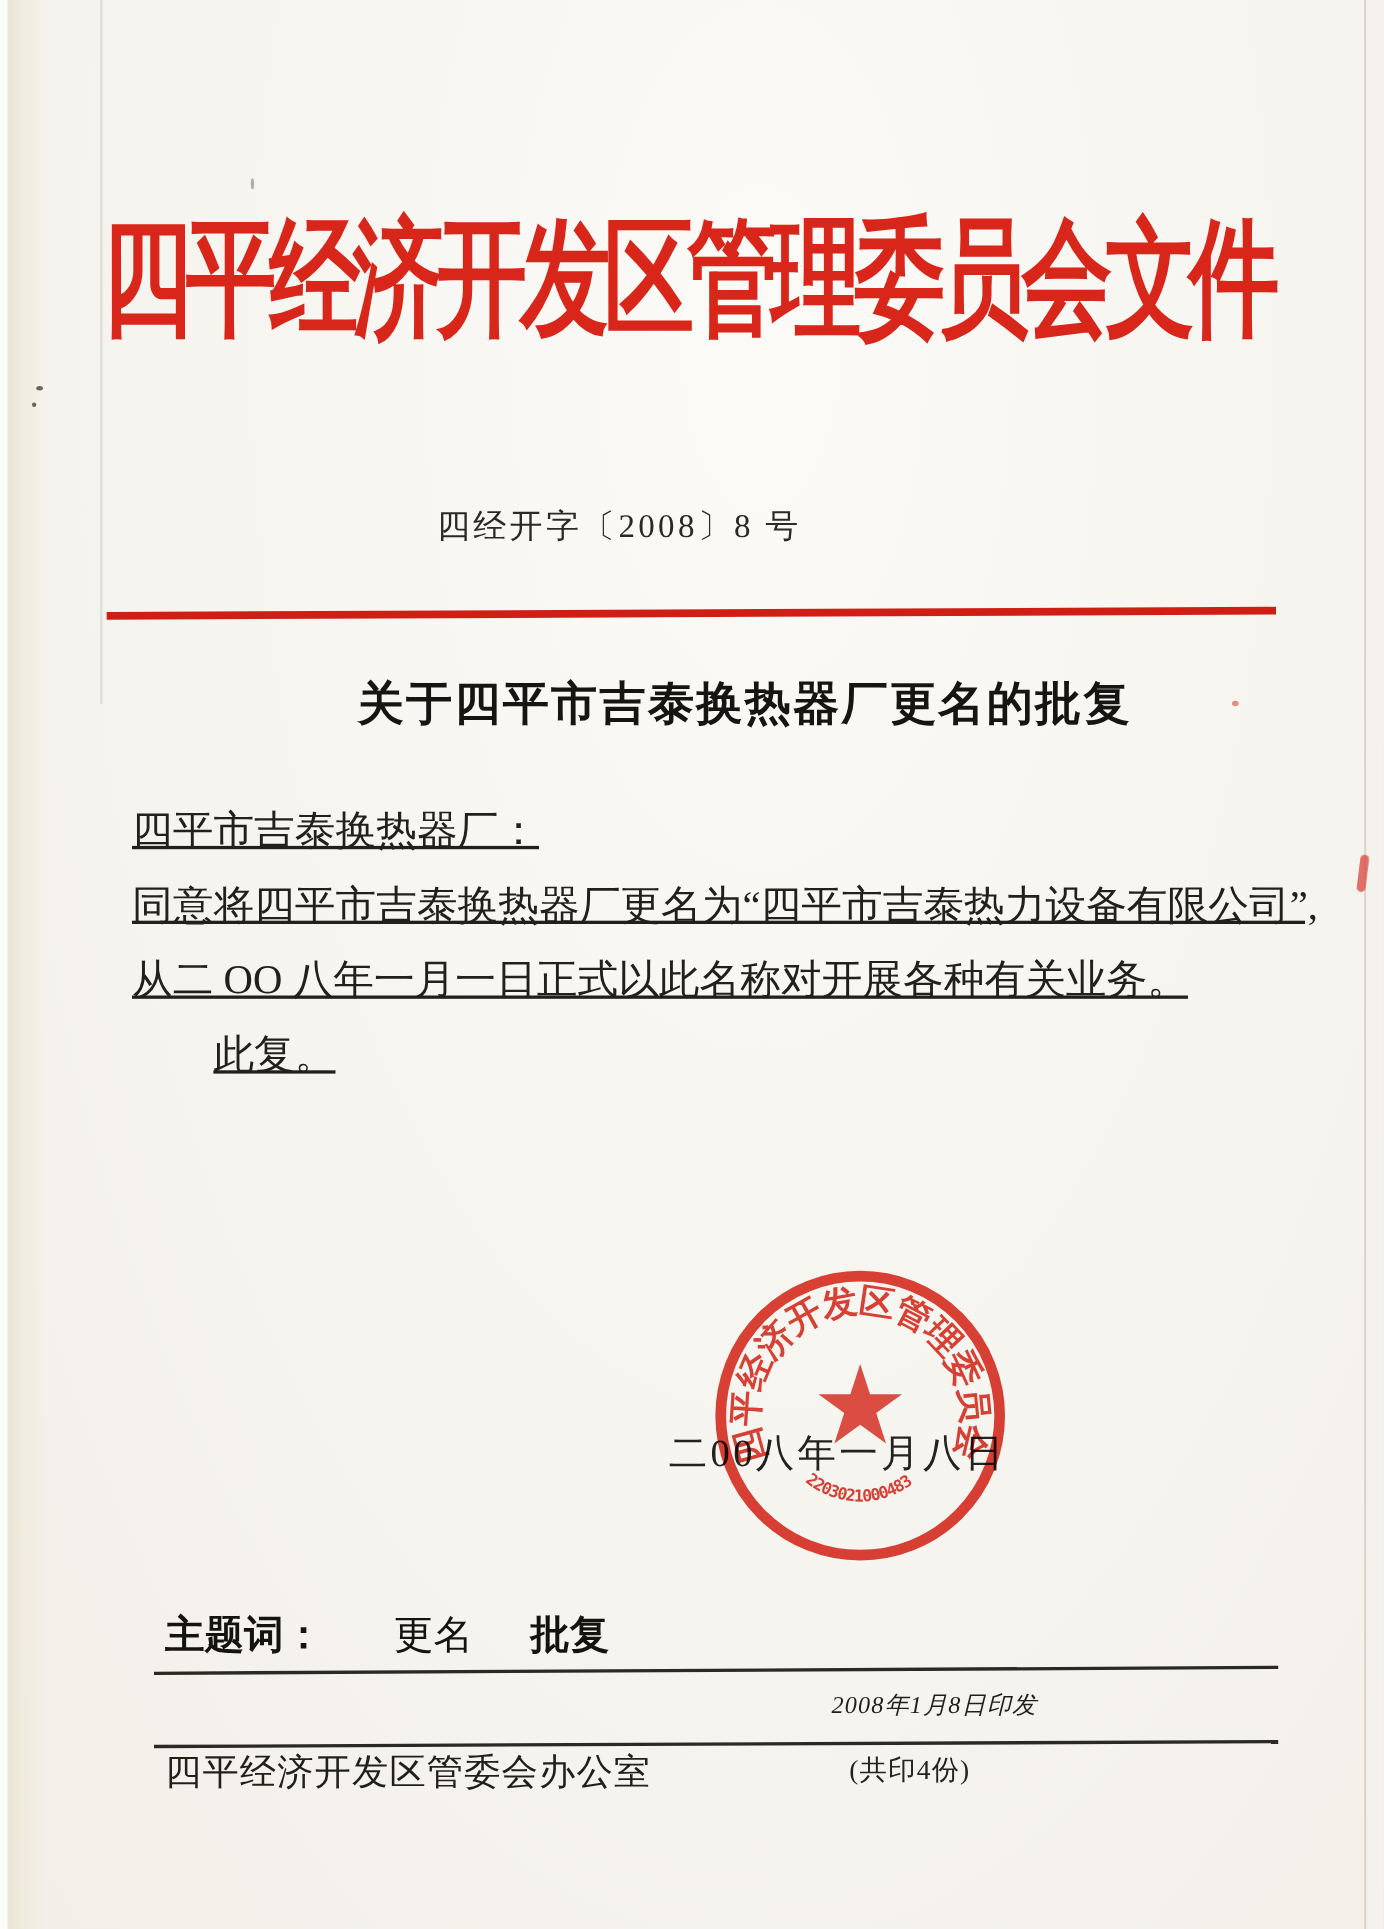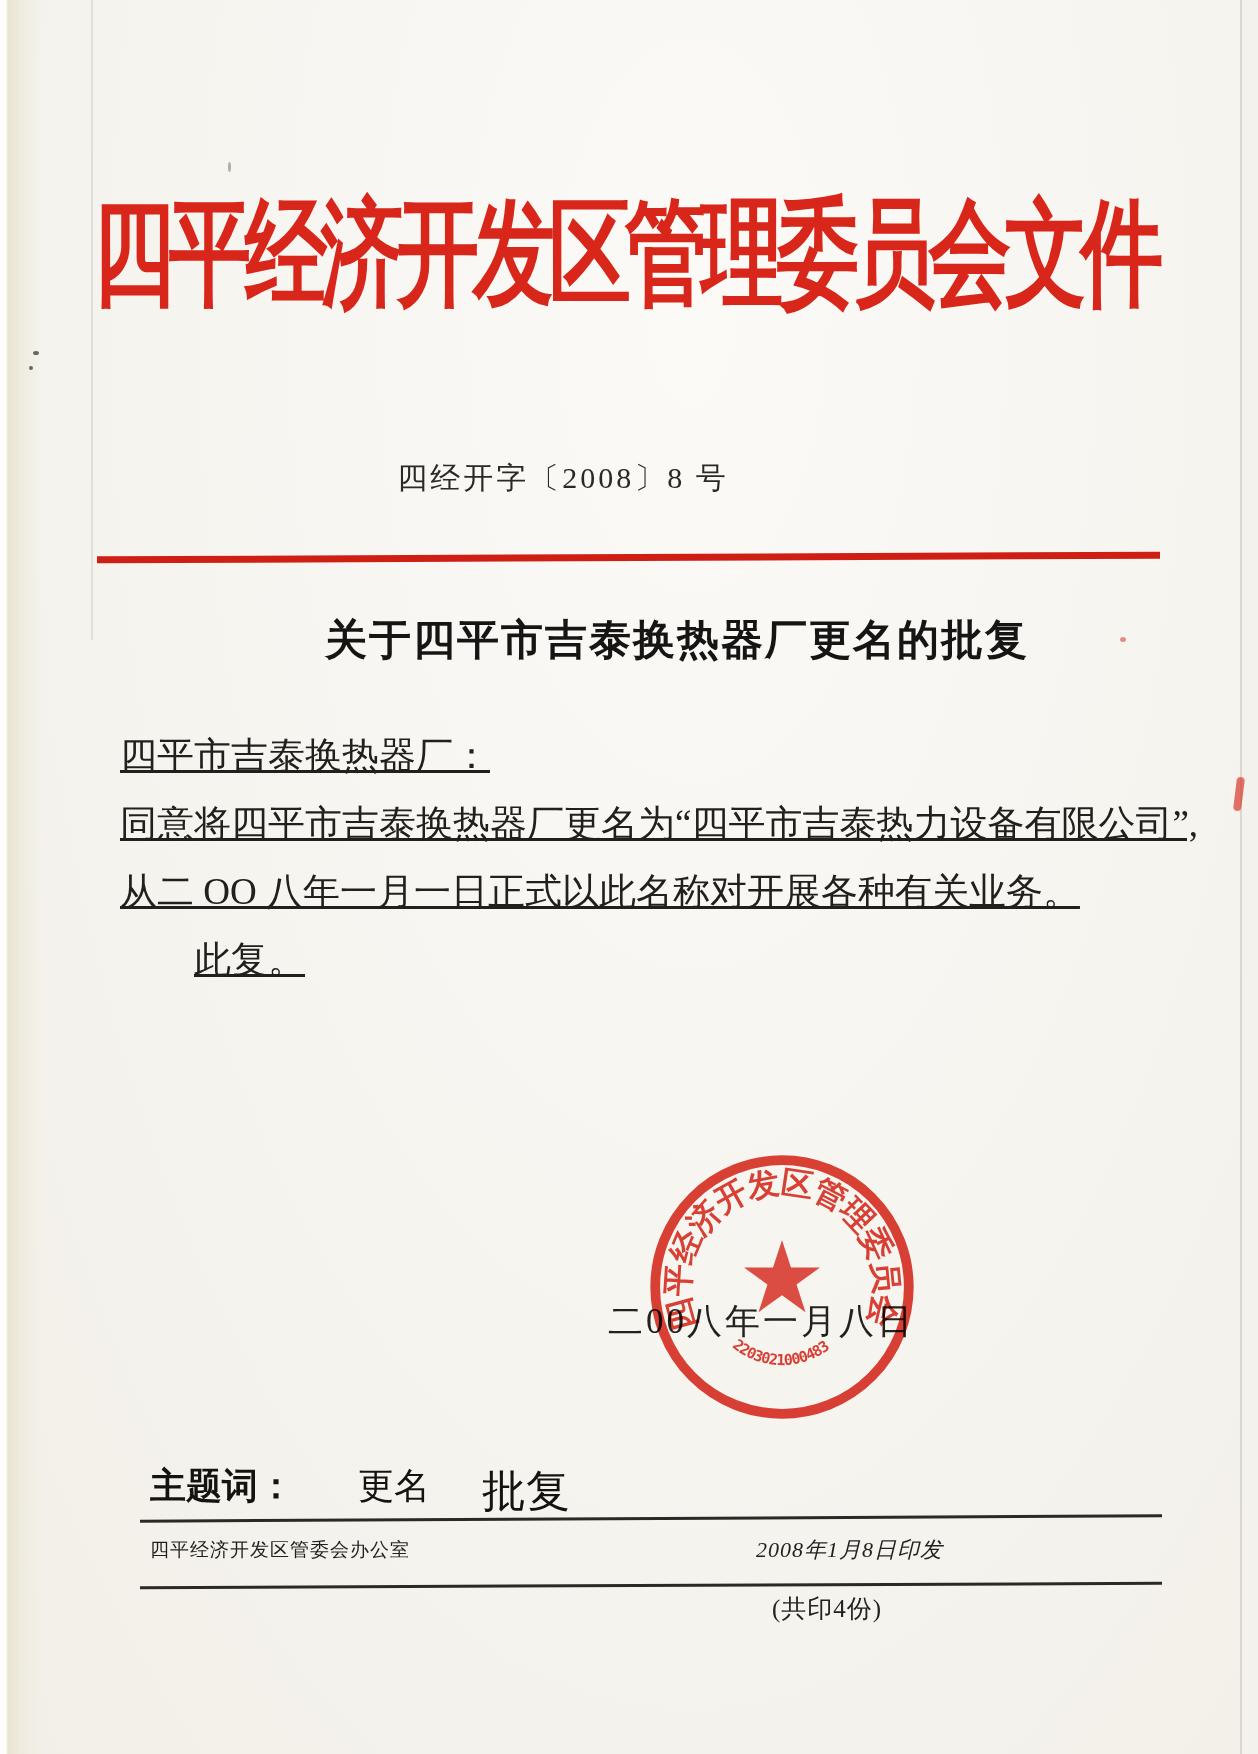--- a/index.html
+++ b/index.html
@@ -64,24 +64,24 @@
     position:absolute;left:649px;top:1154px;width:266px;height:266px;
     z-index:2;mix-blend-mode:multiply;opacity:.92;filter:blur(.3px);
   }
 
   
   .subject-label{position:absolute;left:150px;top:1462px;
     font-family:"Liberation Sans","DejaVu Sans",sans-serif;font-weight:bold;font-size:36px;color:#14130f;}
   .subject-term1{position:absolute;left:358px;top:1462px;
     font-family:"Liberation Sans","DejaVu Sans",sans-serif;font-weight:normal;font-size:36px;color:#14130f;}
   .subject-term2{position:absolute;left:482px;top:1462px;
-    font-family:"Liberation Sans","DejaVu Sans",sans-serif;font-weight:normal;font-size:44px;color:#14130f;}
+    font-family:"Liberation Sans","DejaVu Sans",sans-serif;font-weight:bold;font-size:36px;color:#14130f;}
   .footer-rule1{position:absolute;left:140px;top:1517px;width:1022px;height:3px;background:#2a2925;transform:rotate(-0.3deg);}
   .footer-rule2{position:absolute;left:140px;top:1584px;width:1022px;height:3px;background:#2a2925;transform:rotate(-0.25deg);}
-  .footer-office{position:absolute;left:150px;top:1537px;font-size:19px;letter-spacing:1px;color:#201f1c;}
+  .footer-office{position:absolute;left:150px;top:1589px;font-size:33px;letter-spacing:1px;color:#201f1c;}
   .footer-printdate{position:absolute;left:756px;top:1535px;font-size:22px;letter-spacing:1px;color:#201f1c;font-style:italic;}
   .footer-copies{position:absolute;left:772px;top:1592px;font-size:25px;letter-spacing:1px;color:#23221f;}
 </style>
 </head>
 <body>
 
 <div class="page">
 
   <div class="edge-right"></div>
   <div class="edge-left"></div>

